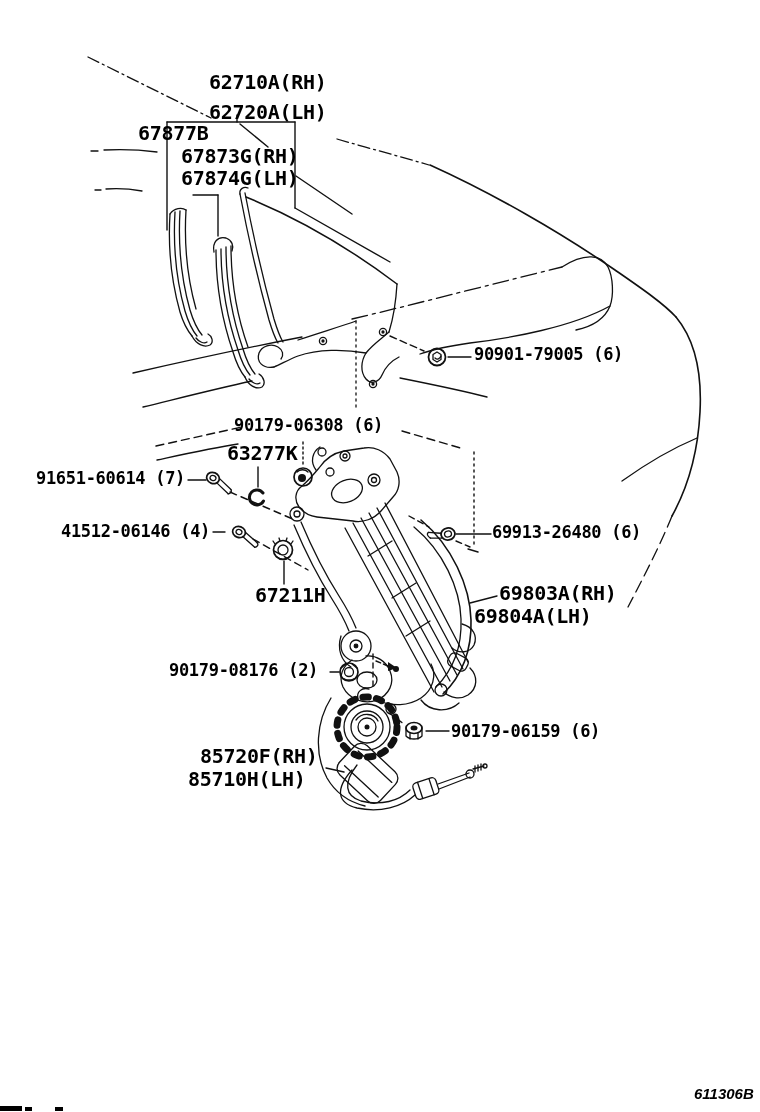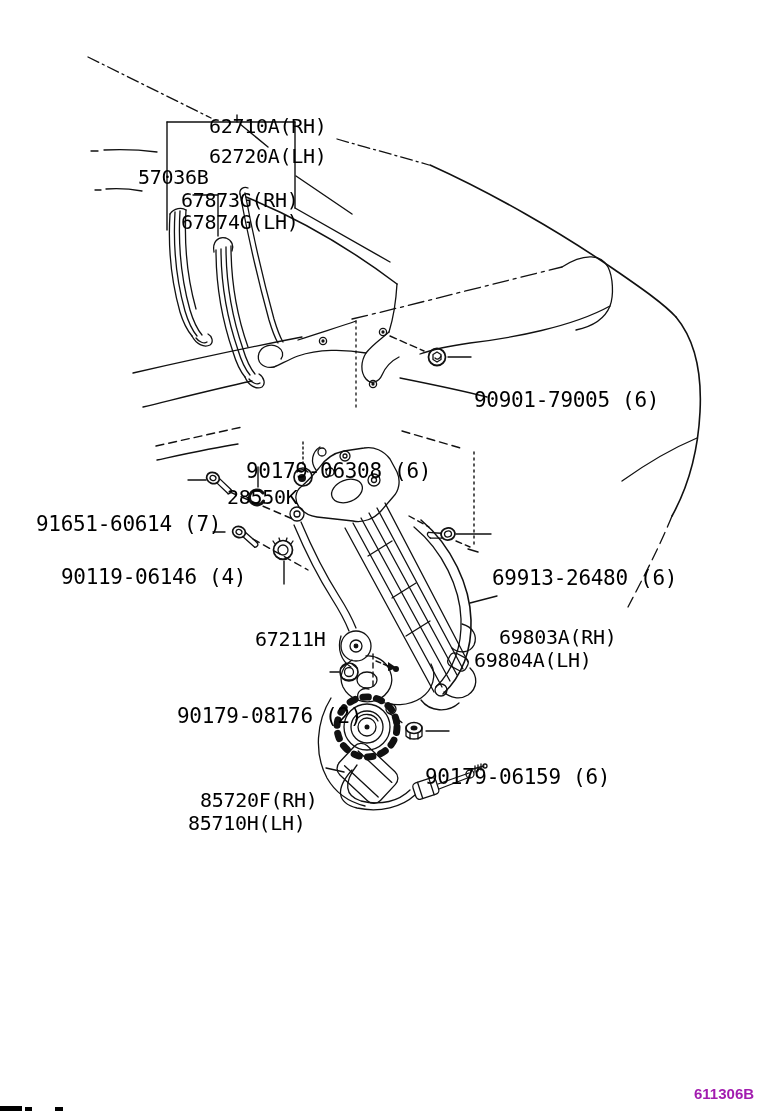--- a/index.html
+++ b/index.html
@@ -1,24 +1,24 @@
 <!DOCTYPE html>
 <html><head>
 <meta charset="utf-8">
 <style>
   html,body{margin:0;padding:0;background:#ffffff;}
   .stage{position:relative;width:760px;height:1112px;background:#ffffff;overflow:hidden;
          font-family:"DejaVu Sans Mono",monospace;}
   .stage svg{position:absolute;left:0;top:0;}
-  .lbl{position:absolute;font-weight:normal;color:#000;line-height:1;white-space:pre;
-       letter-spacing:-0.3px;margin-top:44px;}
+  .lbl{position:absolute;font-weight:bold;color:#000;line-height:1;white-space:pre;
+       letter-spacing:-0.3px;}
   .lg{font-size:20px;}
-  .sm{font-size:21px;}
+  .sm{font-size:17px;}
   .figcode{position:absolute;font-family:"Liberation Sans",sans-serif;font-weight:bold;
-       font-size:15px;color:#a21caf;line-height:1;}
+       font-size:15px;color:#000000;line-height:1;font-style:italic;}
   .mark{position:absolute;background:#000;}
 </style>
 </head>
 <body>
 
 <div class="stage">
 
 <svg width="760" height="1112" viewBox="0 0 760 1112" fill="none" stroke="#111" stroke-width="1.3" stroke-linecap="round" stroke-linejoin="round">
 
   <g>
@@ -248,34 +248,34 @@
     <path d="M376,661 L388,666" stroke-dasharray="5 3"></path>
     <polygon points="388,662 397,668 388,671" fill="#111" stroke="none"></polygon>
     <path d="M426,731 L449,731"></path>
     <path d="M389,713 L404,724" stroke-dasharray="6 4"></path>
     <path d="M326,768 L344,772"></path>
   </g>
 </svg>
 
   <div class="lbl lg" style="left:209px;top:72px">62710A(RH)</div>
   <div class="lbl lg" style="left:209px;top:102px">62720A(LH)</div>
-  <div class="lbl lg" style="left:138px;top:123px">57036B</div>
+  <div class="lbl lg" style="left:138px;top:123px">67877B</div>
   <div class="lbl lg" style="left:181px;top:146px">67873G(RH)</div>
   <div class="lbl lg" style="left:181px;top:168px">67874G(LH)</div>
   <div class="lbl sm" style="left:474px;top:346px">90901-79005 (6)</div>
-  <div class="lbl sm" style="left:246px;top:417px">90179-06308 (6)</div>
-  <div class="lbl lg" style="left:227px;top:443px">28550K</div>
+  <div class="lbl sm" style="left:234px;top:417px">90179-06308 (6)</div>
+  <div class="lbl lg" style="left:227px;top:443px">63277K</div>
   <div class="lbl sm" style="left:36px;top:470px">91651-60614 (7)</div>
-  <div class="lbl sm" style="left:61px;top:523px">90119-06146 (4)</div>
+  <div class="lbl sm" style="left:61px;top:523px">41512-06146 (4)</div>
   <div class="lbl sm" style="left:492px;top:524px">69913-26480 (6)</div>
   <div class="lbl lg" style="left:255px;top:585px">67211H</div>
   <div class="lbl lg" style="left:499px;top:583px">69803A(RH)</div>
   <div class="lbl lg" style="left:474px;top:606px">69804A(LH)</div>
-  <div class="lbl sm" style="left:177px;top:662px">90179-08176 (2)</div>
-  <div class="lbl sm" style="left:425px;top:723px">90179-06159 (6)</div>
+  <div class="lbl sm" style="left:169px;top:662px">90179-08176 (2)</div>
+  <div class="lbl sm" style="left:451px;top:723px">90179-06159 (6)</div>
   <div class="lbl lg" style="left:200px;top:746px">85720F(RH)</div>
   <div class="lbl lg" style="left:188px;top:769px">85710H(LH)</div>
 
   <div class="figcode" style="left:694px;top:1086px">611306B</div>
 
   <div class="mark" style="left:0px;top:1106px;width:22px;height:5px"></div>
   <div class="mark" style="left:25px;top:1107px;width:7px;height:4px"></div>
   <div class="mark" style="left:55px;top:1107px;width:8px;height:4px"></div>
 </div>
 

